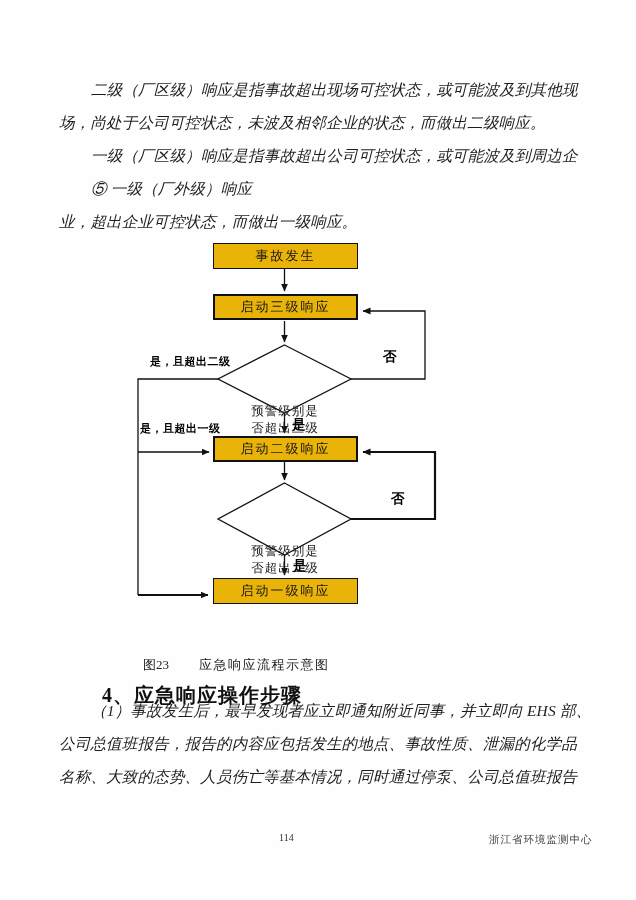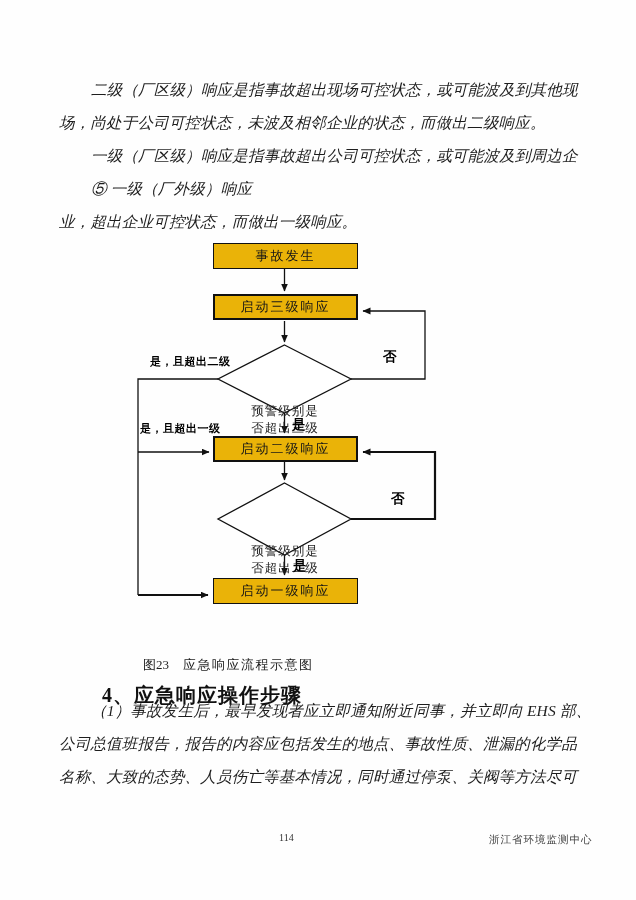--- a/index.html
+++ b/index.html
@@ -36,21 +36,21 @@
   .fbox.med-border{border-width:2px;}
   .dtext{
     position:absolute;left:220px;width:130px;text-align:center;
     font-size:12.5px;line-height:17px;color:#202020;letter-spacing:1px;margin-top:40px;
   }
   .lab{position:absolute;font-weight:bold;color:#000;font-family:Liberation Sans, sans-serif;}
   .lab-yn{font-size:13.5px;}
   .lab-cond{font-size:11px;letter-spacing:0.5px;}
   
   .fig-caption{position:absolute;left:143px;top:656px;font-size:13px;color:#1d1d1d;}
-  .fig-caption .gap{margin-left:14px;letter-spacing:1.5px;}
+  .fig-caption .gap{margin-left:30px;letter-spacing:1.5px;}
   .sec-heading{position:absolute;left:102px;top:682px;font-size:20px;font-weight:bold;letter-spacing:1px;color:#111;}
   
   .page-num{position:absolute;left:279px;top:832px;font-size:10px;color:#333;}
   .footer-org{position:absolute;left:489px;top:833px;font-size:10.5px;color:#3d3d3d;letter-spacing:1px;}
 </style>
 </head>
 <body>
 
 <div class="page">
 
@@ -110,19 +110,19 @@
 
   <div class="fig-caption">
     <span>图23</span><span class="gap">应急响应流程示意图</span>
   </div>
 
   <div class="sec-heading">4、应急响应操作步骤</div>
 
   <div class="textblock" id="block-steps">
     <div class="bline indent">（1）事故发生后，最早发现者应立即通知附近同事，并立即向 EHS 部、</div>
     <div class="bline">公司总值班报告，报告的内容应包括发生的地点、事故性质、泄漏的化学品</div>
-    <div class="bline">名称、大致的态势、人员伤亡等基本情况，同时通过停泵、关阀等方法尽可</div>
+    <div class="bline">名称、大致的态势、人员伤亡等基本情况，同时通过停泵、公司总值班报告</div>
   </div>
 
   <div class="page-num">114</div>
   <div class="footer-org">浙江省环境监测中心</div>
 
 </div>
 
 </body></html>

